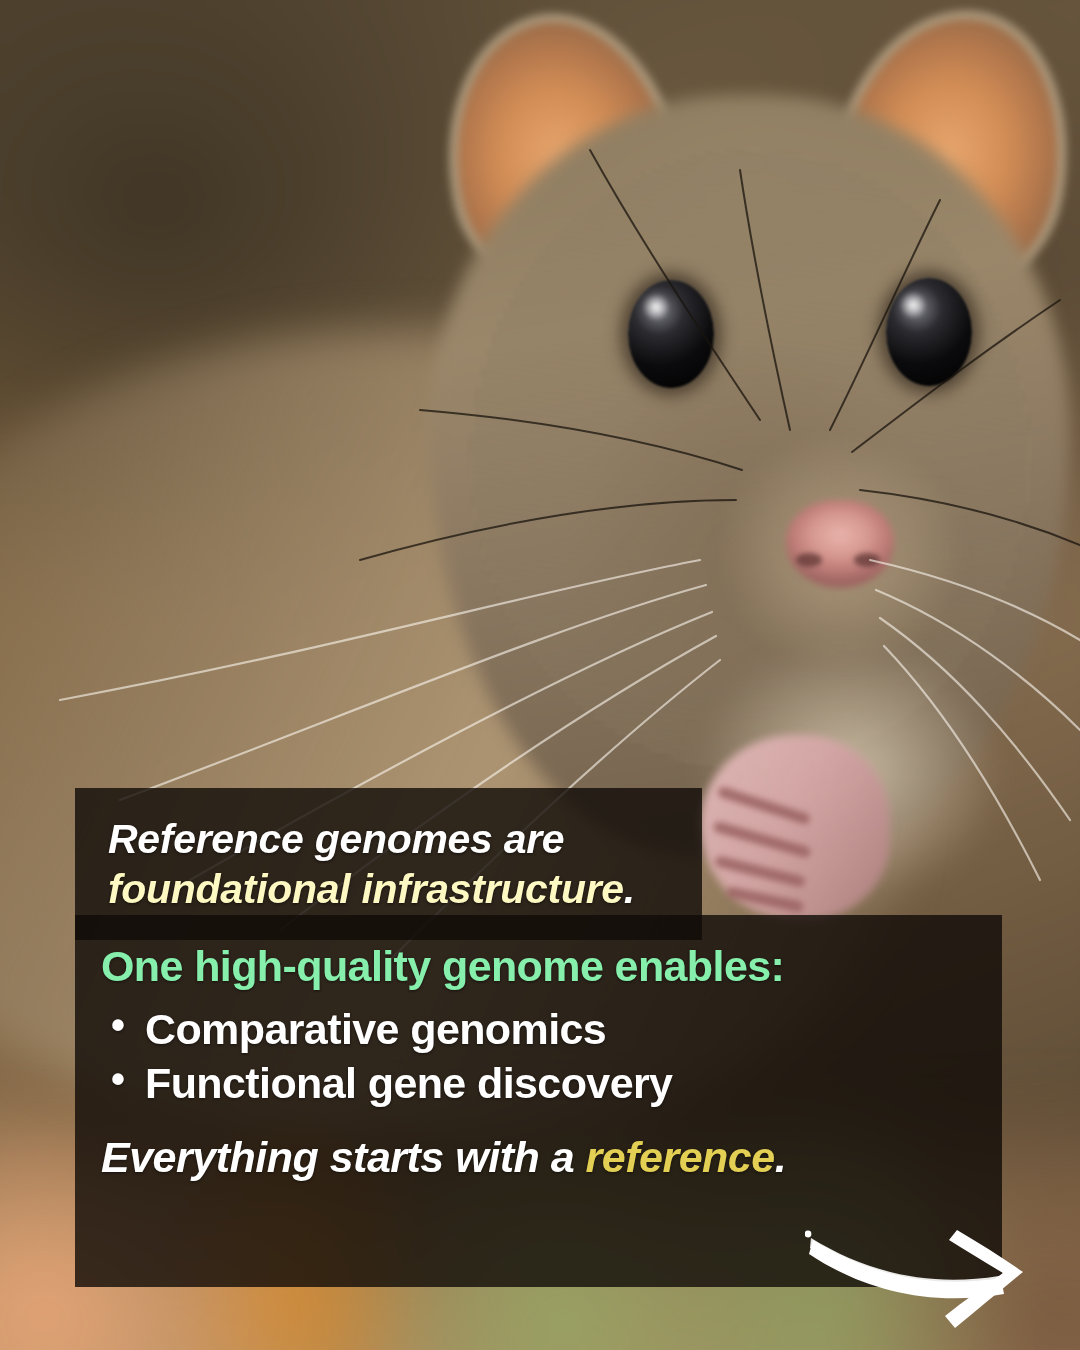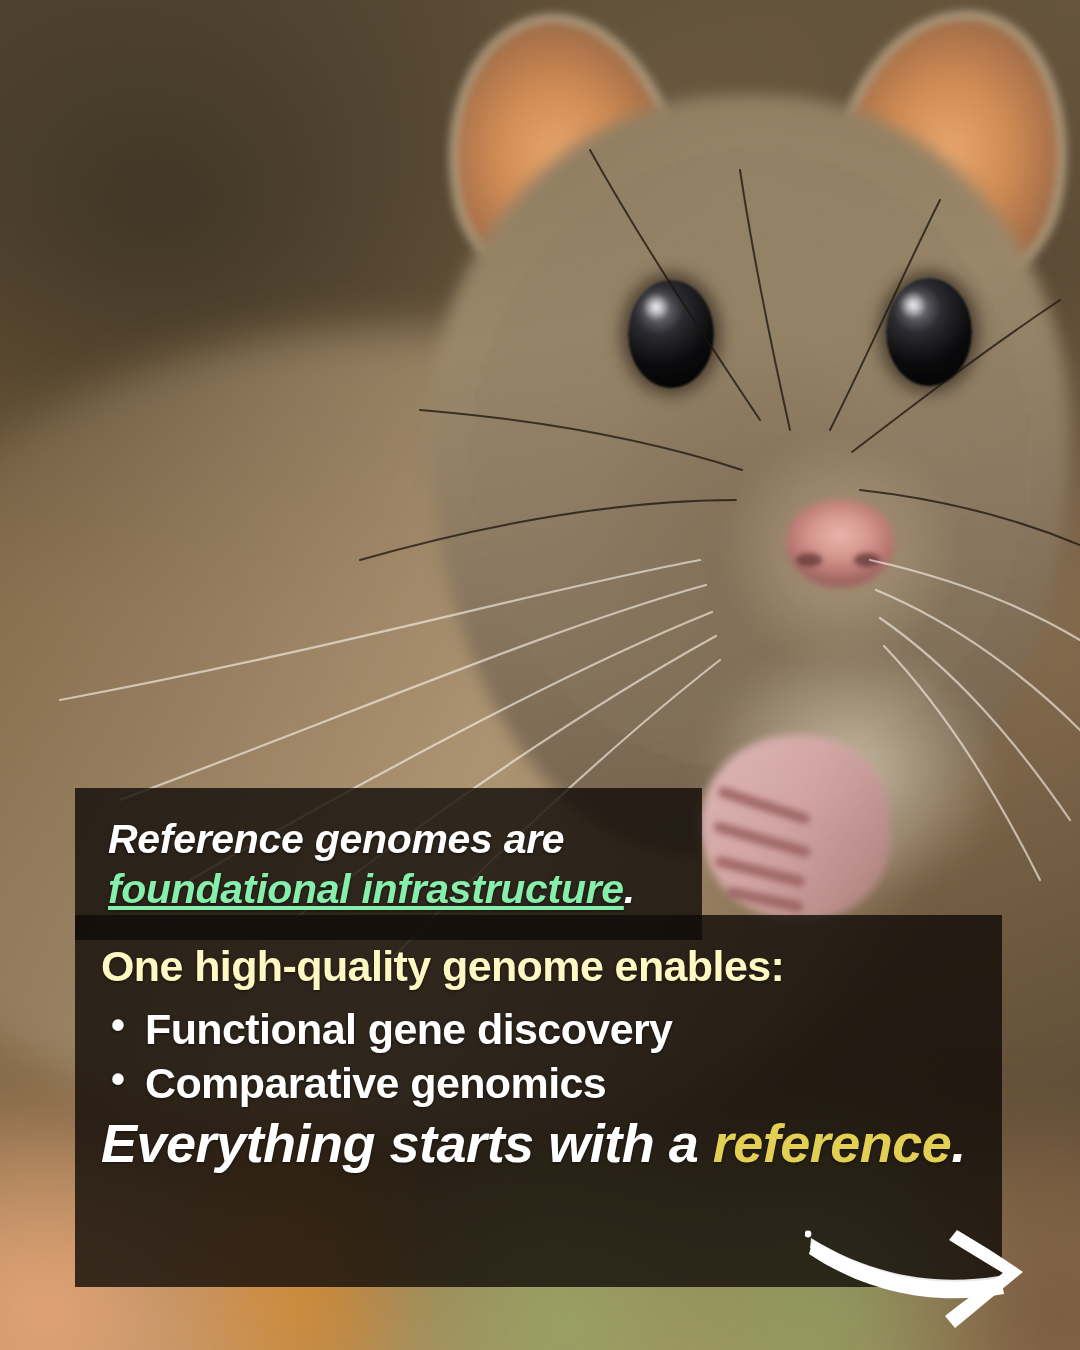--- a/index.html
+++ b/index.html
@@ -173,45 +173,45 @@
   }
 
   .headline {
     font-weight:bold; font-style:italic;
     font-size:41px; line-height:1.22;
     color:#ffffff;
     letter-spacing:-.3px;
     text-shadow:0 1px 3px rgba(0,0,0,.55);
     white-space:nowrap;
   }
-  .headline .accent { color:#86efac;text-decoration:underline; }
+  .headline .accent { color:#fef9c3; }
 
   .lead {
     font-weight:bold; font-size:43px; line-height:1.0;
-    color:#fef9c3; letter-spacing:-.6px;
+    color:#86efac; letter-spacing:-.6px;
     text-shadow:0 1px 3px rgba(0,0,0,.5);
     white-space:nowrap;
     margin-bottom:14px;
   }
   .bullets { list-style:none; }
   .bullets li {
     font-weight:bold; font-size:43px; line-height:1.26;
     color:#fff; letter-spacing:-.6px;
     padding-left:44px; position:relative;
     text-shadow:0 1px 3px rgba(0,0,0,.5);
     white-space:nowrap;
   }
   .bullets li::before {
     content:"•"; position:absolute; left:10px; top:-2px;
     font-size:40px; color:#fff;
   }
   .closing {
-    margin-top:4px;
+    margin-top:24px;
     font-weight:bold; font-style:italic;
-    font-size:54px; line-height:1.1;
+    font-size:43px; line-height:1.1;
     color:#fff; letter-spacing:-.5px;
     text-shadow:0 1px 3px rgba(0,0,0,.5);
     white-space:nowrap;
   }
   .closing .accent { color:#e3cf53; }
 
   
   .arrow {
     position:absolute; left:805px; top:1228px;
     width:245px; height:108px;
@@ -279,22 +279,22 @@
 
   <div class="panel panel-top">
     <div class="headline">Reference genomes are</div>
     <div class="headline"><span class="accent">foundational infrastructure</span><span>.</span></div>
   </div>
 
   <div class="panel panel-bottom">
     <div class="lead">One high-quality genome enables:</div>
 
     <ul class="bullets">
+      <li>Comparative genomics</li>
       <li>Functional gene discovery</li>
-      <li>Comparative genomics</li>
     </ul>
 
     <div class="closing"><span>Everything starts with a </span><span class="accent">reference</span><span>.</span></div>
   </div>
 
   <svg class="arrow" viewBox="0 0 245 108">
     <g fill="#ffffff">
       <path d="M8 12 C 60 44, 122 62, 196 50 L 199 66 C 118 80, 52 58, 4 26 Z"></path>
       <path d="M6 10 C 58 42, 120 60, 194 48 L 196 56 C 120 70, 54 52, 5 20 Z" opacity=".9"></path>
       <path d="M152 2 C 176 16, 198 30, 218 44 C 196 62, 172 82, 150 100 L 140 88 C 160 72, 180 58, 198 45 C 178 33, 160 22, 144 12 Z"></path>

